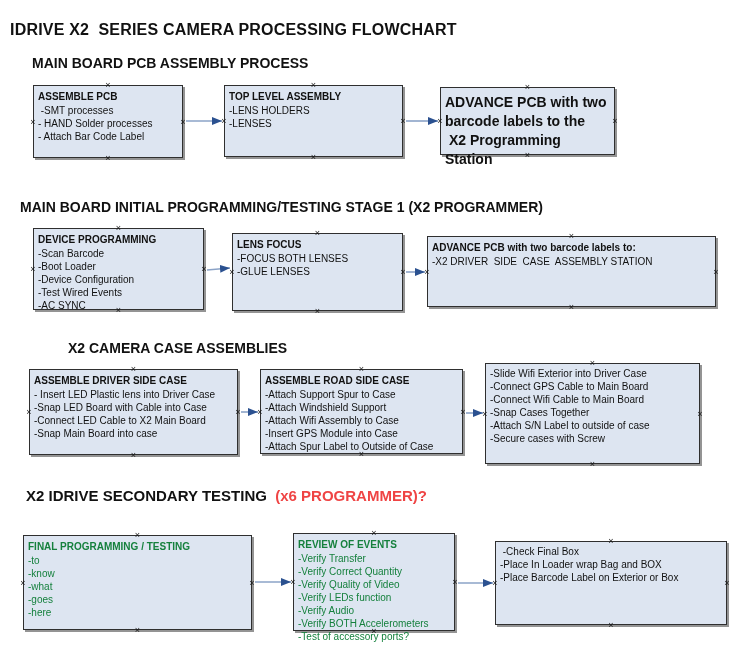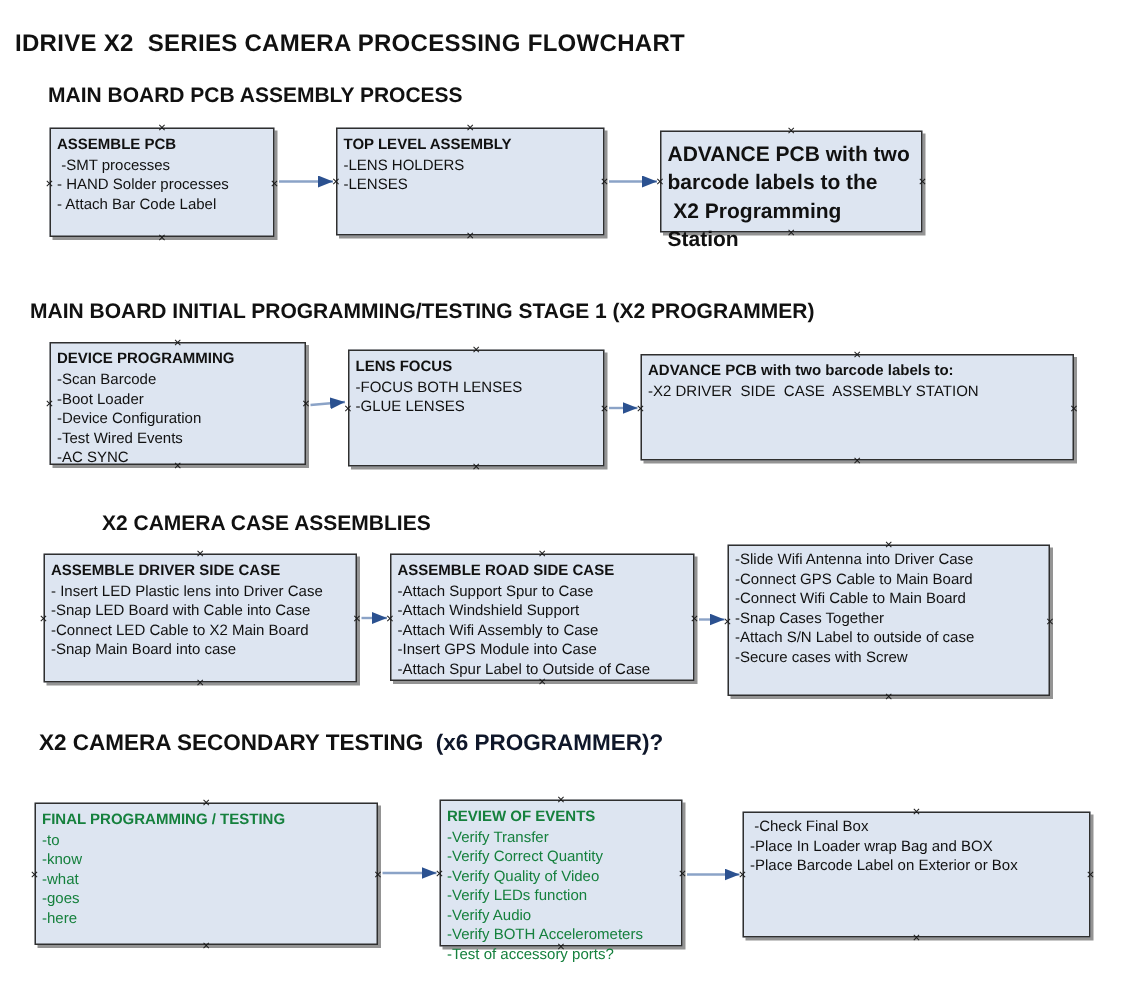--- a/index.html
+++ b/index.html
@@ -7,21 +7,21 @@
     position:relative; width:747px; height:662px; overflow:hidden;
     background:#ffffff; color:#111111;
     font-family:"Liberation Sans","DejaVu Sans",sans-serif;
   }
   .title {
     position:absolute; left:10px; top:21px; width:100%; text-align:left;
     font-size:16px; font-weight:bold; white-space:pre; letter-spacing:.2px;
   }
   .sh { position:absolute; font-size:14px; font-weight:bold; white-space:pre; }
   .sh-big { font-size:15px; }
-  .red-part { color:#0f172a; }
+  .red-part { color:#ef4444; }
   .box {
     position:absolute; box-sizing:border-box;
     background:#dde5f1; border:1px solid #2f2f2f;
     box-shadow:2px 2px 0 #949494; padding:3px 4px;
   }
   .bt { font-size:10px; font-weight:bold; line-height:15px; white-space:pre-wrap; }
   .bi { font-size:10px; line-height:13px; white-space:pre-wrap; }
   .red .bt, .red .bi { color:#15803d; }
   .big .bt { font-size:14px; line-height:19px; padding-top:2px; }
   .h {
@@ -37,21 +37,21 @@
 </head>
 <body>
 
 <div class="stage">
 
   <div class="title">IDRIVE X2  SERIES CAMERA PROCESSING FLOWCHART</div>
 
   <div class="sh" style="left:20px; top:55px;margin-left:12px;">MAIN BOARD PCB ASSEMBLY PROCESS</div>
   <div class="sh" style="left:20px; top:199px;">MAIN BOARD INITIAL PROGRAMMING/TESTING STAGE 1 (X2 PROGRAMMER)</div>
   <div class="sh" style="left:32px; top:340px;margin-left:36px;">X2 CAMERA CASE ASSEMBLIES</div>
-  <div class="sh sh-big" style="left:26px; top:487px;"><span>X2 CAMERA SECONDARY TESTING  </span><span class="red-part">(x6 PROGRAMMER)?</span></div>
+  <div class="sh sh-big" style="left:26px; top:487px;"><span>X2 IDRIVE SECONDARY TESTING  </span><span class="red-part">(x6 PROGRAMMER)?</span></div>
 
   <div class="box" style="left:33px; top:85px; width:150px; height:73px;">
     <div class="bt">ASSEMBLE PCB</div>
     <div class="bi"> -SMT processes</div>
     <div class="bi">- HAND Solder processes</div>
     <div class="bi">- Attach Bar Code Label</div>
   <span class="h t">×</span>
       <span class="h b">×</span>
       <span class="h l">×</span>
       <span class="h r">×</span>
@@ -121,21 +121,21 @@
     <div class="bi">-Attach Windshield Support</div>
     <div class="bi">-Attach Wifi Assembly to Case</div>
     <div class="bi">-Insert GPS Module into Case</div>
     <div class="bi">-Attach Spur Label to Outside of Case</div>
   <span class="h t">×</span>
       <span class="h b">×</span>
       <span class="h l">×</span>
       <span class="h r">×</span>
     </div>
   <div class="box" style="left:485px; top:363px; width:215px; height:101px;">
-    <div class="bi">-Slide Wifi Antenna into Driver Case</div>
+    <div class="bi">-Slide Wifi Exterior into Driver Case</div>
     <div class="bi">-Connect GPS Cable to Main Board</div>
     <div class="bi">-Connect Wifi Cable to Main Board</div>
     <div class="bi">-Snap Cases Together</div>
     <div class="bi">-Attach S/N Label to outside of case</div>
     <div class="bi">-Secure cases with Screw</div>
   <span class="h t">×</span>
       <span class="h b">×</span>
       <span class="h l">×</span>
       <span class="h r">×</span>
     </div>

